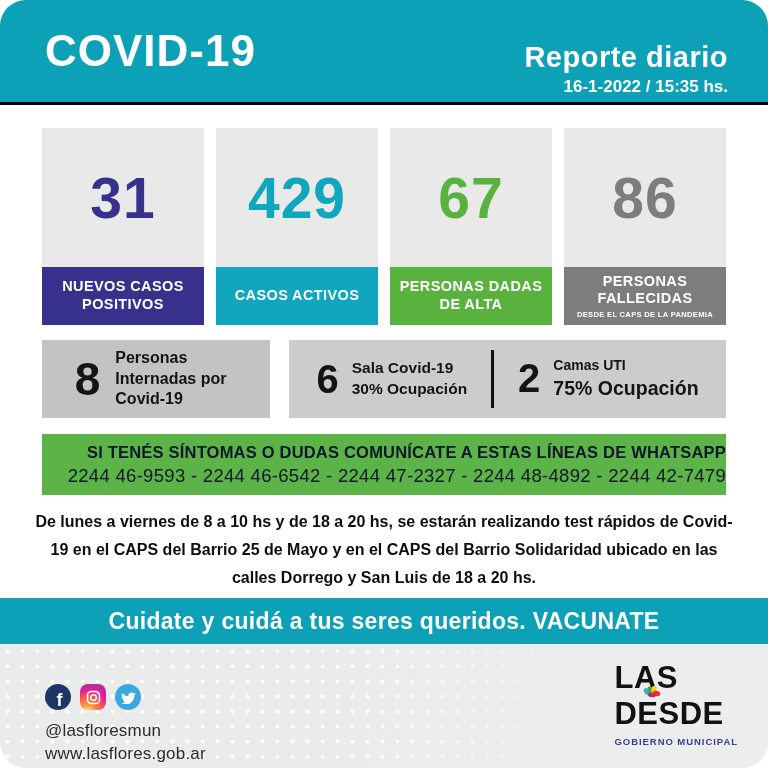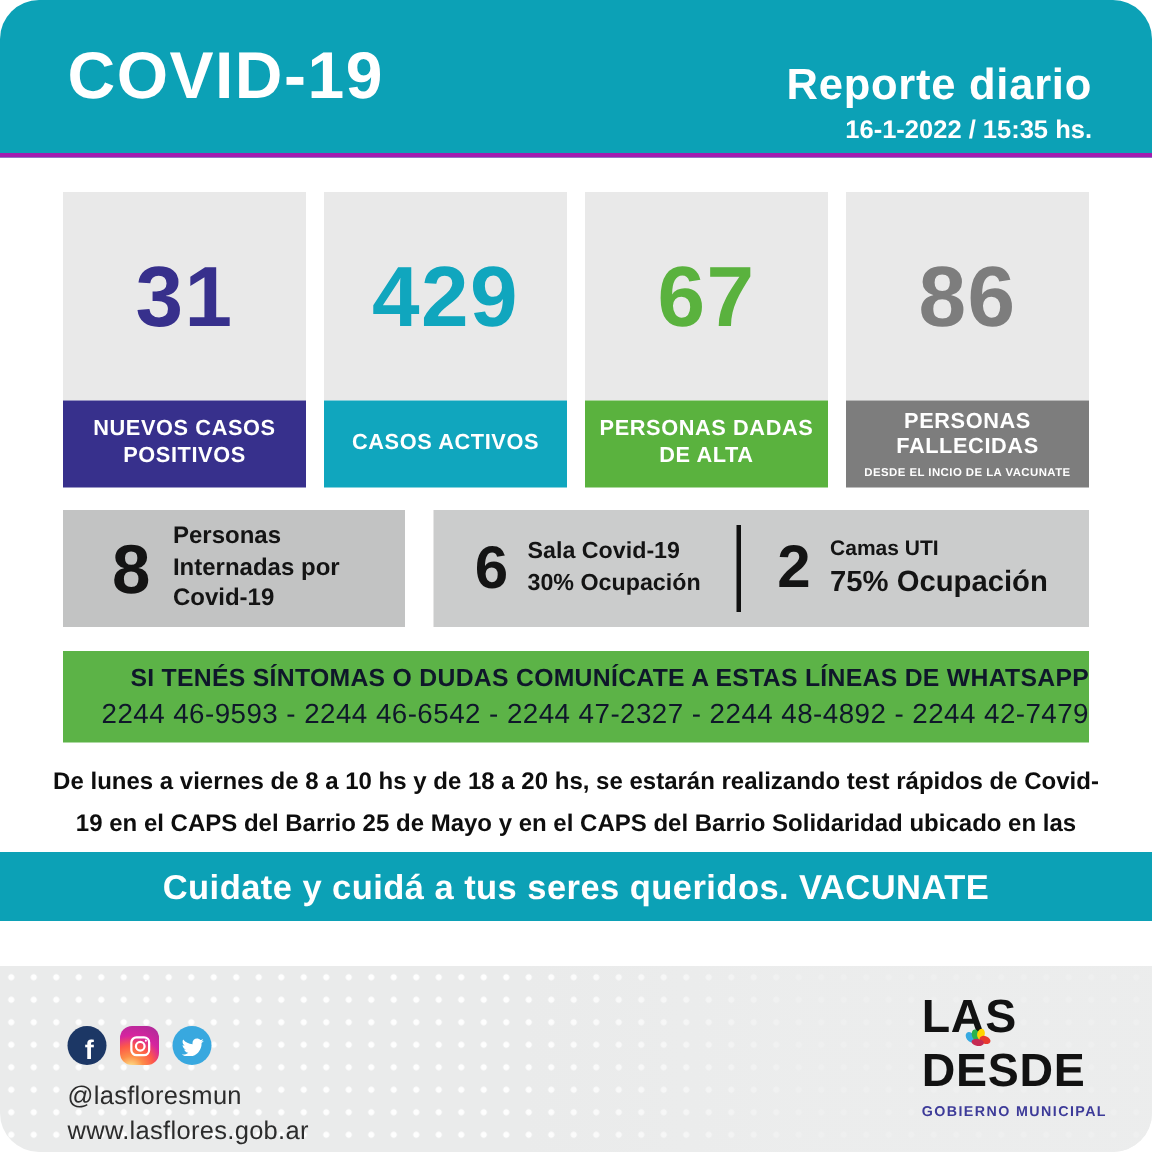--- a/index.html
+++ b/index.html
@@ -4,21 +4,21 @@
 <style>
   html,body { margin:0; padding:0; background:#ffffff; }
   * { box-sizing:border-box; }
   .canvas {
     position:relative; width:768px; height:768px; margin:0 auto;
     border-radius:26px; overflow:hidden; background:#ffffff;
     font-family:"Liberation Sans", sans-serif;
   }
 
   
-  .header { position:absolute; top:0; left:0; right:0; height:105px; border-bottom:3px solid #a21caf; }
+  .header { position:absolute; top:0; left:0; right:0; height:105px; border-bottom:3px solid #000000; }
   .covid-title { position:absolute; left:45px; top:26px; font-size:44px; font-weight:bold; color:#fff; letter-spacing:1px; }
   .header-right { position:absolute; right:40px; top:21px; text-align:right; color:#fff; }
   .report-title { font-size:29px; font-weight:bold; letter-spacing:0.5px;margin-top:20px; }
   .report-datetime { font-size:17px; font-weight:bold; margin-top:3px; }
 
   
   .cards { position:absolute; top:128px; left:42px; width:684px; display:grid; grid-template-columns:repeat(4,1fr); gap:12px; }
   .card { display:flex; flex-direction:column; }
   .card-num { height:139px; background:#E9E9E9; display:flex; align-items:center; justify-content:center; font-size:57px; font-weight:bold; letter-spacing:1px; }
   .card-label { height:58px; color:#fff; display:flex; flex-direction:column; align-items:center; justify-content:center; text-align:center; font-size:14.5px; font-weight:bold; line-height:1.22; letter-spacing:0.4px; padding:2px 4px; }
@@ -41,21 +41,21 @@
   .whatsapp { position:absolute; top:434px; left:42px; width:684px; height:61px; color:#0f172a; text-align:right;
     display:flex; flex-direction:column; justify-content:center; gap:3px; }
   .wa-line1 { font-size:16.5px; font-weight:bold; letter-spacing:0.2px; }
   .wa-line2 { font-size:18.5px; font-weight:normal; letter-spacing:0.3px;padding-left:20px; }
 
   
   .advisory { position:absolute; top:508px; left:34px; width:700px; margin:0; text-align:center;
     font-size:16px; font-weight:bold; color:#0e0e0e; line-height:1.75; }
 
   
-  .vaccinate { position:absolute; top:568px; left:0; right:0; height:46px; color:#fff;
+  .vaccinate { position:absolute; top:598px; left:0; right:0; height:46px; color:#fff;
     display:flex; align-items:center; justify-content:center; font-size:23px; font-weight:bold; letter-spacing:0.3px; }
 
   
   .footer { position:absolute; top:644px; left:0; right:0; bottom:0; background-color:#EAEBEB;
     background-image:radial-gradient(rgba(255,255,255,0.95) 1.8px, transparent 2.3px); background-size:15px 15px; }
   .footer::after { content:""; position:absolute; inset:0;
     background:linear-gradient(90deg, rgba(234,235,235,0) 45%, rgba(236,237,237,0.85) 70%); pointer-events:none; }
   .social { position:absolute; left:45px; top:40px; z-index:2; }
   .icons { display:flex; gap:9px; margin-bottom:11px; }
   .icon { width:26px; height:26px; border-radius:50%; display:flex; align-items:center; justify-content:center; cursor:pointer; }
@@ -97,21 +97,21 @@
     <div class="card">
       <div class="card-num" style="color: rgb(90, 178, 62);">67</div>
       <div class="card-label" style="background-color: rgb(90, 178, 62);">
         <span>PERSONAS DADAS DE ALTA</span>
       </div>
     </div>
     <div class="card">
       <div class="card-num" style="color: rgb(125, 125, 125);">86</div>
       <div class="card-label" style="background-color: rgb(125, 125, 125);">
         <span>PERSONAS FALLECIDAS</span>
-        <span class="sub">DESDE EL INCIO DE LA VACUNATE</span>
+        <span class="sub">DESDE EL CAPS DE LA PANDEMIA</span>
       </div>
     </div>
   </div>
 
   <div class="hospital">
     <div class="hosp-left" style="background-color: rgb(194, 195, 195);">
       <span class="big">8</span>
       <span class="txt">Personas Internadas por Covid-19</span>
     </div>
     <div class="hosp-right" style="background-color: rgb(203, 204, 204);">

